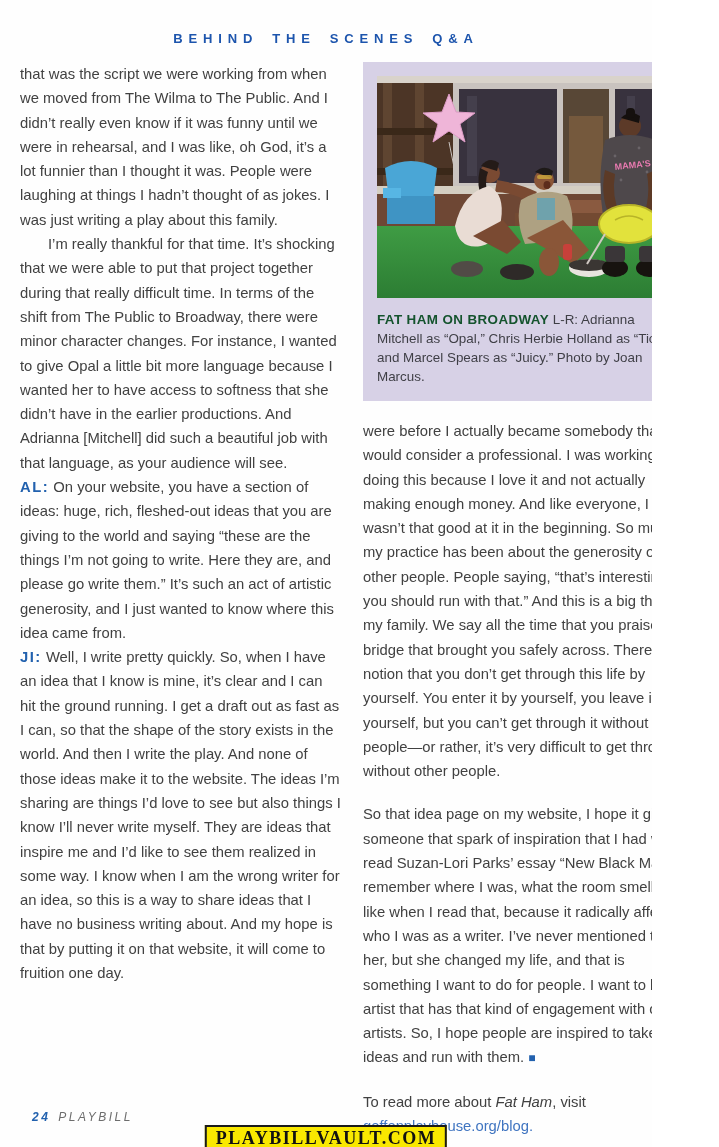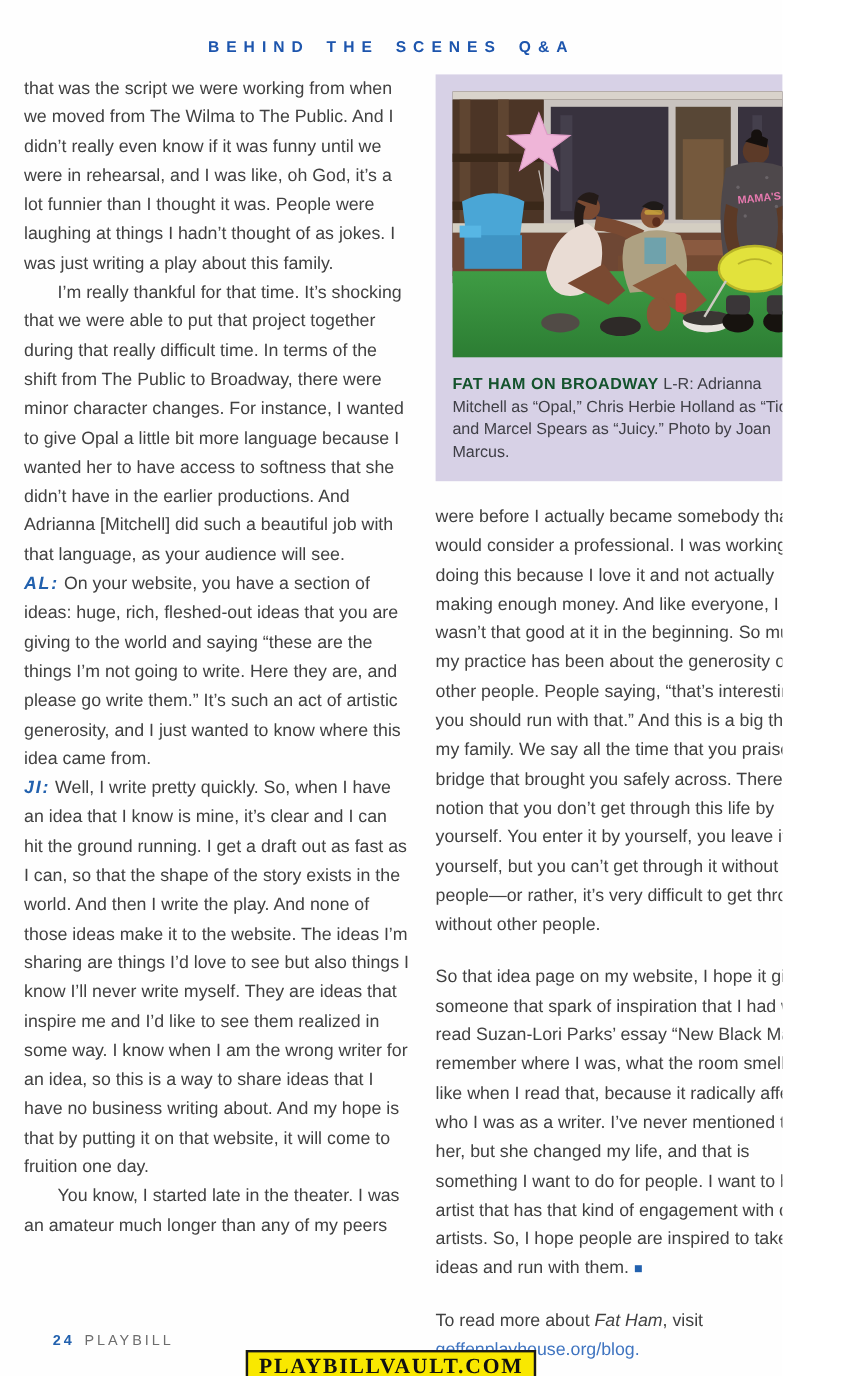--- a/index.html
+++ b/index.html
@@ -33,21 +33,20 @@
     line-height:24.3px;
     color:#414141;
   }
   .body-text p{margin:0;}
   .indent{text-indent:28px;}
   .qa{margin-top:18px;}
   .speaker{
     color:#2261ae;
     font-weight:bold;
     letter-spacing:1.5px;
-    font-style:italic;
   }
   .figure-box{
     background:#d7d1e6;
     padding:14px 14px 15px 14px;
     box-sizing:border-box;
     width:332px;
   }
   .photo-frame{display:block;width:304px;height:222px;}
   .caption{
     margin-top:12px;
@@ -70,24 +69,25 @@
   }
   .footer{
     position:absolute;
     left:0;right:0;
     bottom:16px;
     height:26px;
     padding:0 16px 0 30px;
   }
   .folio{
     position:absolute;
-    left:44px;top:5px;
+    left:32px;top:5px;
     font-size:12px;
     letter-spacing:2.5px;
     color:#6d6d6d;
+    font-style:italic;
   }
   .folio .page-num{color:#2261ae;font-weight:bold;margin-right:8px;}
   .vault-badge{
     position:absolute;
     left:50%;top:0;
     transform:translateX(-50%);
     background:#f9e800;
     border:2px solid #1a1a1a;
     color:#111111;
     font-family:"Liberation Serif",serif;
@@ -106,21 +106,20 @@
 
   <div class="kicker">BEHIND THE SCENES Q&amp;A</div>
 
   <div class="columns">
 
     <div class="col-left body-text">
       <p>that was the script we were working from when we moved from The Wilma to The Public. And I didn’t really even know if it was funny until we were in rehearsal, and I was like, oh God, it’s a lot funnier than I thought it was. People were laughing at things I hadn’t thought of as jokes. I was just writing a play about this family.</p>
       <p class="indent">I’m really thankful for that time. It’s shocking that we were able to put that project together during that really difficult time. In terms of the shift from The Public to Broadway, there were minor character changes. For instance, I wanted to give Opal a little bit more language because I wanted her to have access to softness that she didn’t have in the earlier productions. And Adrianna [Mitchell] did such a beautiful job with that language, as your audience will see.</p>
       <p class="qa"><span class="speaker">AL:</span> <span>On your website, you have a section of ideas: huge, rich, fleshed-out ideas that you are giving to the world and saying “these are the things I’m not going to write. Here they are, and please go write them.” It’s such an act of artistic generosity, and I just wanted to know where this idea came from.</span></p>
       <p class="qa"><span class="speaker">JI:</span> <span>Well, I write pretty quickly. So, when I have an idea that I know is mine, it’s clear and I can hit the ground running. I get a draft out as fast as I can, so that the shape of the story exists in the world. And then I write the play. And none of those ideas make it to the website. The ideas I’m sharing are things I’d love to see but also things I know I’ll never write myself. They are ideas that inspire me and I’d like to see them realized in some way. I know when I am the wrong writer for an idea, so this is a way to share ideas that I have no business writing about. And my hope is that by putting it on that website, it will come to fruition one day.</span></p>
-      <p class="indent">You know, I started late in the theater. I was an amateur much longer than any of my peers</p>
     </div>
 
     <div class="col-right">
 
       <div class="figure-box">
         <svg class="photo-frame" viewBox="0 0 304 222" xmlns="http://www.w3.org/2000/svg">
           <defs>
             <linearGradient id="grass" x1="0" y1="0" x2="0" y2="1">
               <stop offset="0" stop-color="#3f9c44"></stop>
               <stop offset="1" stop-color="#2c7d33"></stop>

